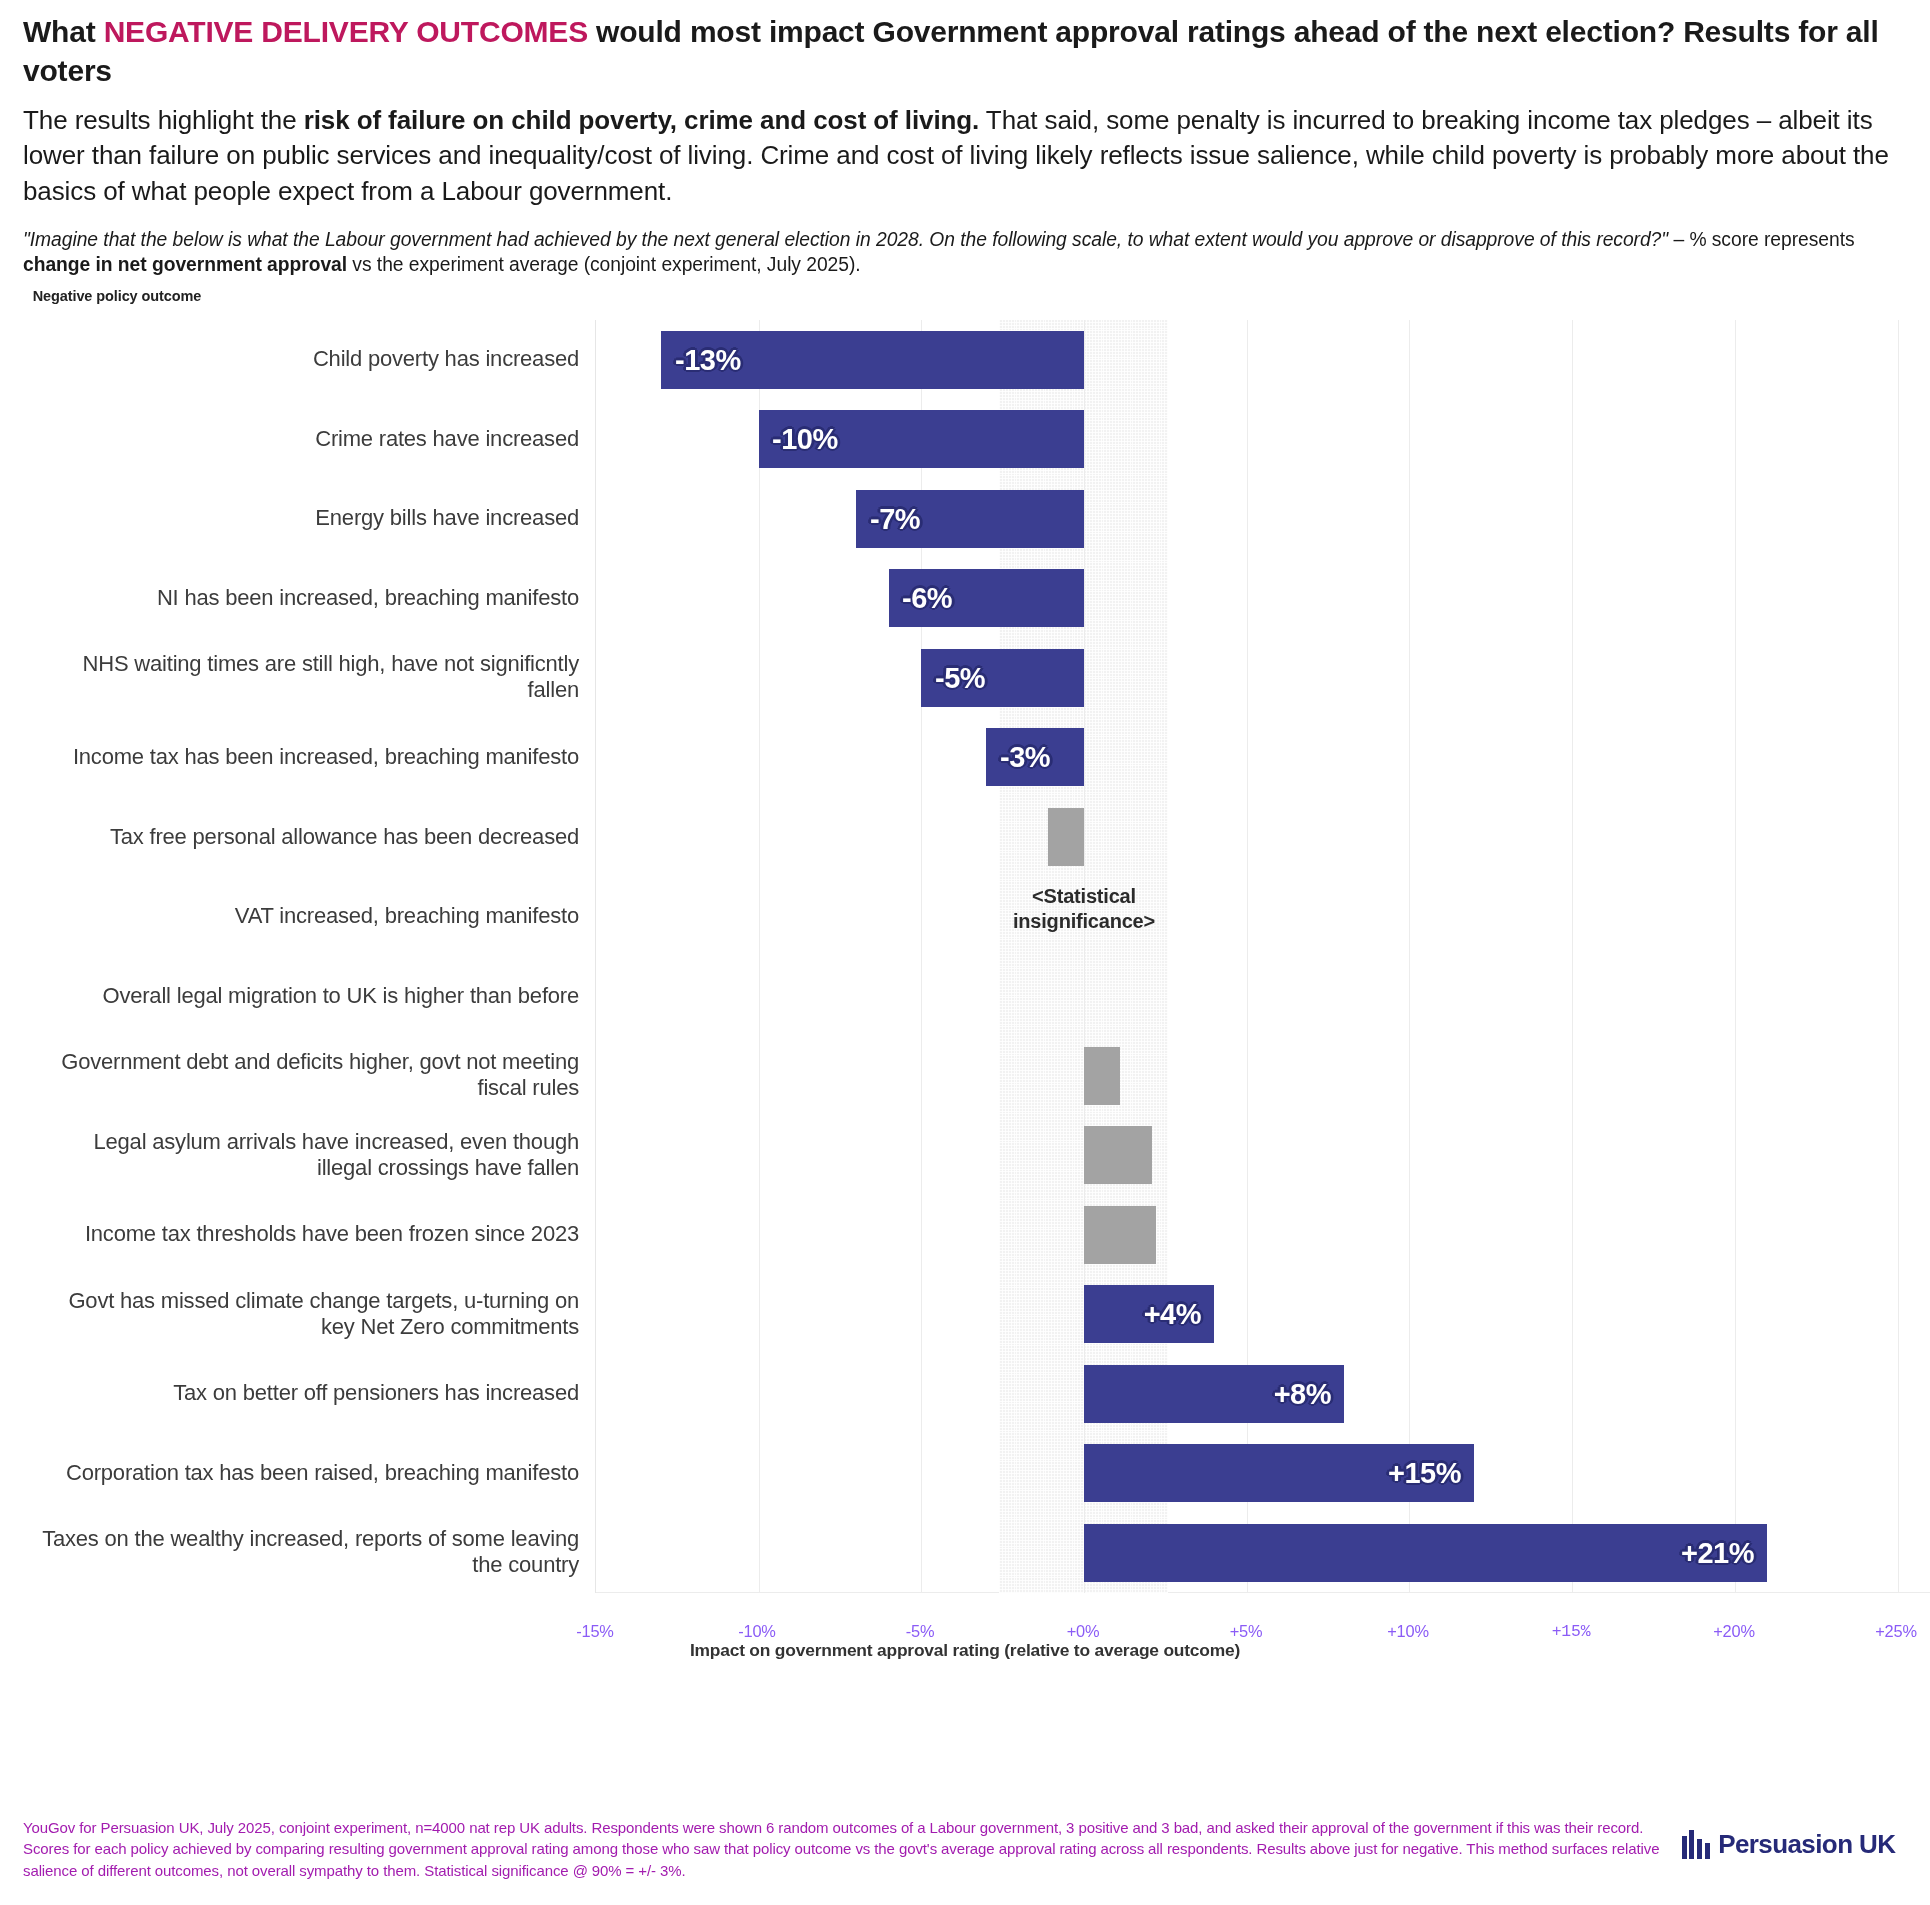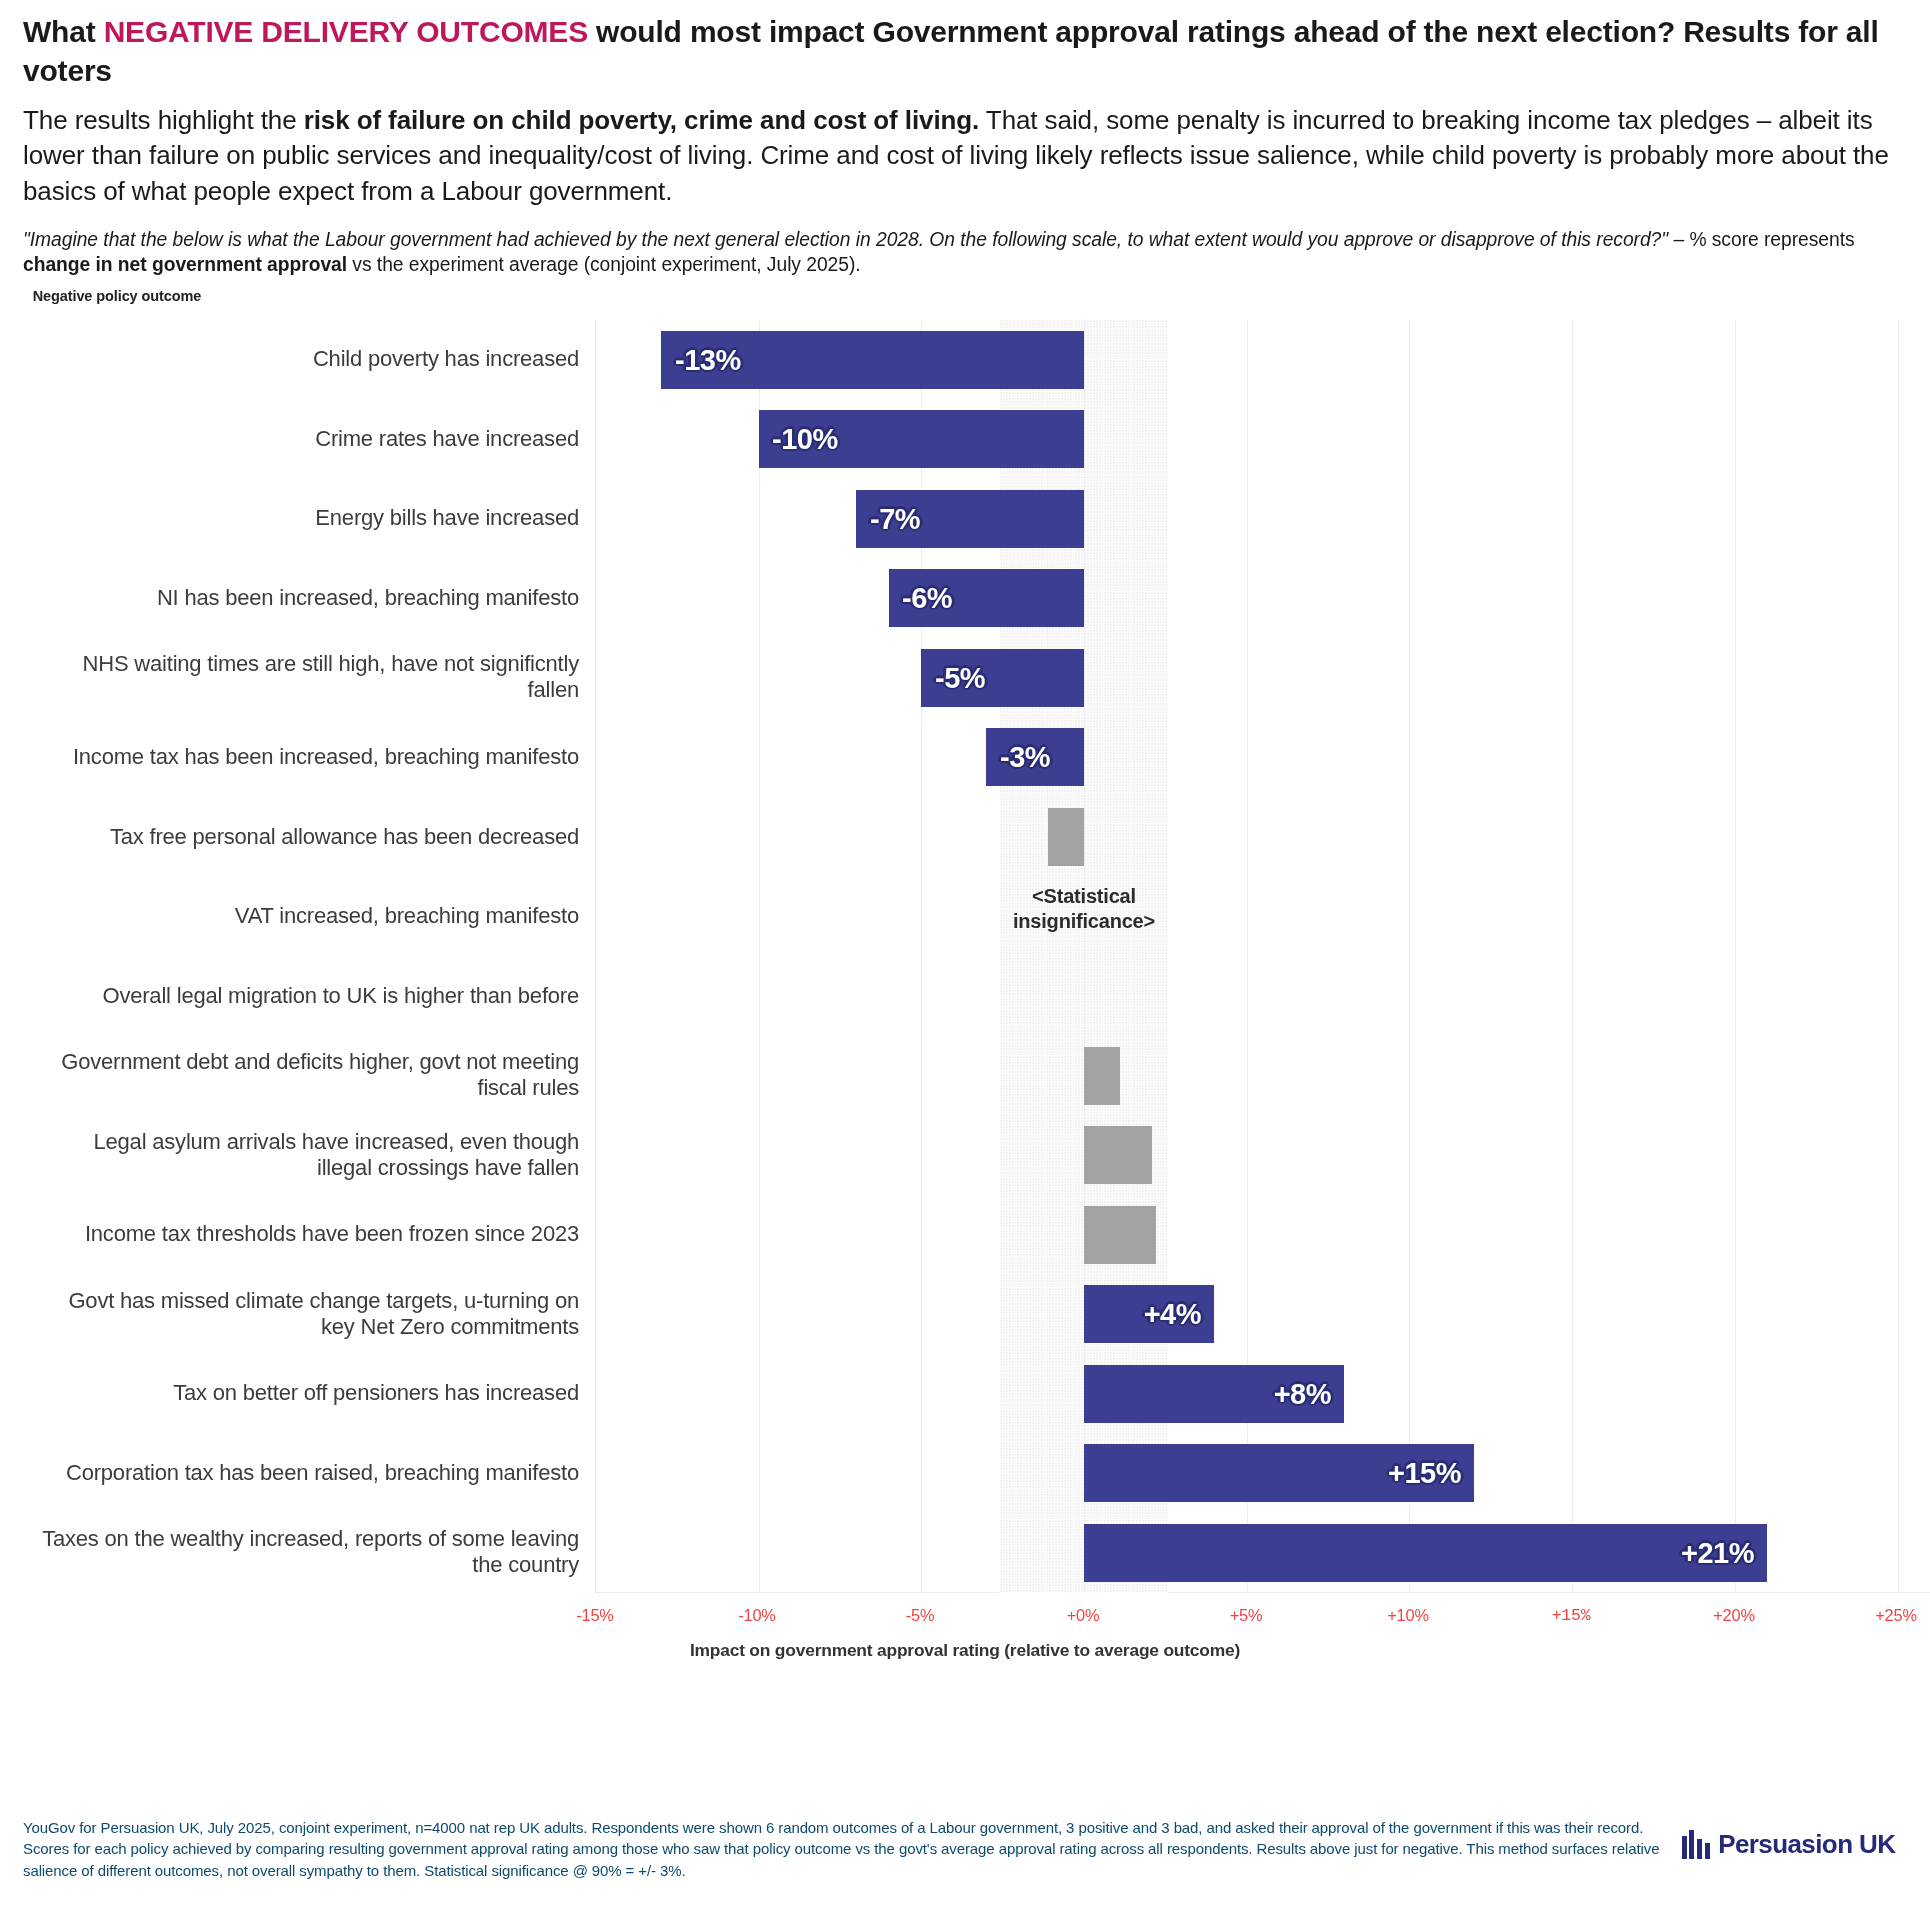--- a/index.html
+++ b/index.html
@@ -131,24 +131,25 @@
     text-align: right;
     font-size: 22px;
     line-height: 1.18;
     color: #3c3c3c;
     letter-spacing: -0.2px;
   }
 
   .xtick {
     position: absolute;
     font-size: 16.4px;
-    color: #ef4444;
+    color: #8b5cf6;
     transform: translateX(-50%);
     white-space: nowrap;
     letter-spacing: -0.2px;
+    margin-top: 16px;
   }
   .axis-title-x {
     position: absolute;
     top: 1332px;
     left: 0; width: 1930px;
     text-align: center;
     font-size: 17.4px;
     font-weight: 700;
     color: #333;
     letter-spacing: -0.2px;
@@ -160,21 +161,21 @@
     left: 0; top: 1817px;
     width: 1930px;
     padding: 0 23px;
     display: flex;
     align-items: flex-start;
     justify-content: space-between;
   }
   .footnote {
     font-size: 15px;
     line-height: 1.42;
-    color: #0c4a6e;
+    color: #a21caf;
     max-width: 1690px;
     letter-spacing: -0.1px;
   }
   .brand {
     display: flex;
     align-items: center;
     gap: 8.7px;
     margin-top: 11.6px;
     flex: 0 0 auto;
     padding-right: 11.6px;

